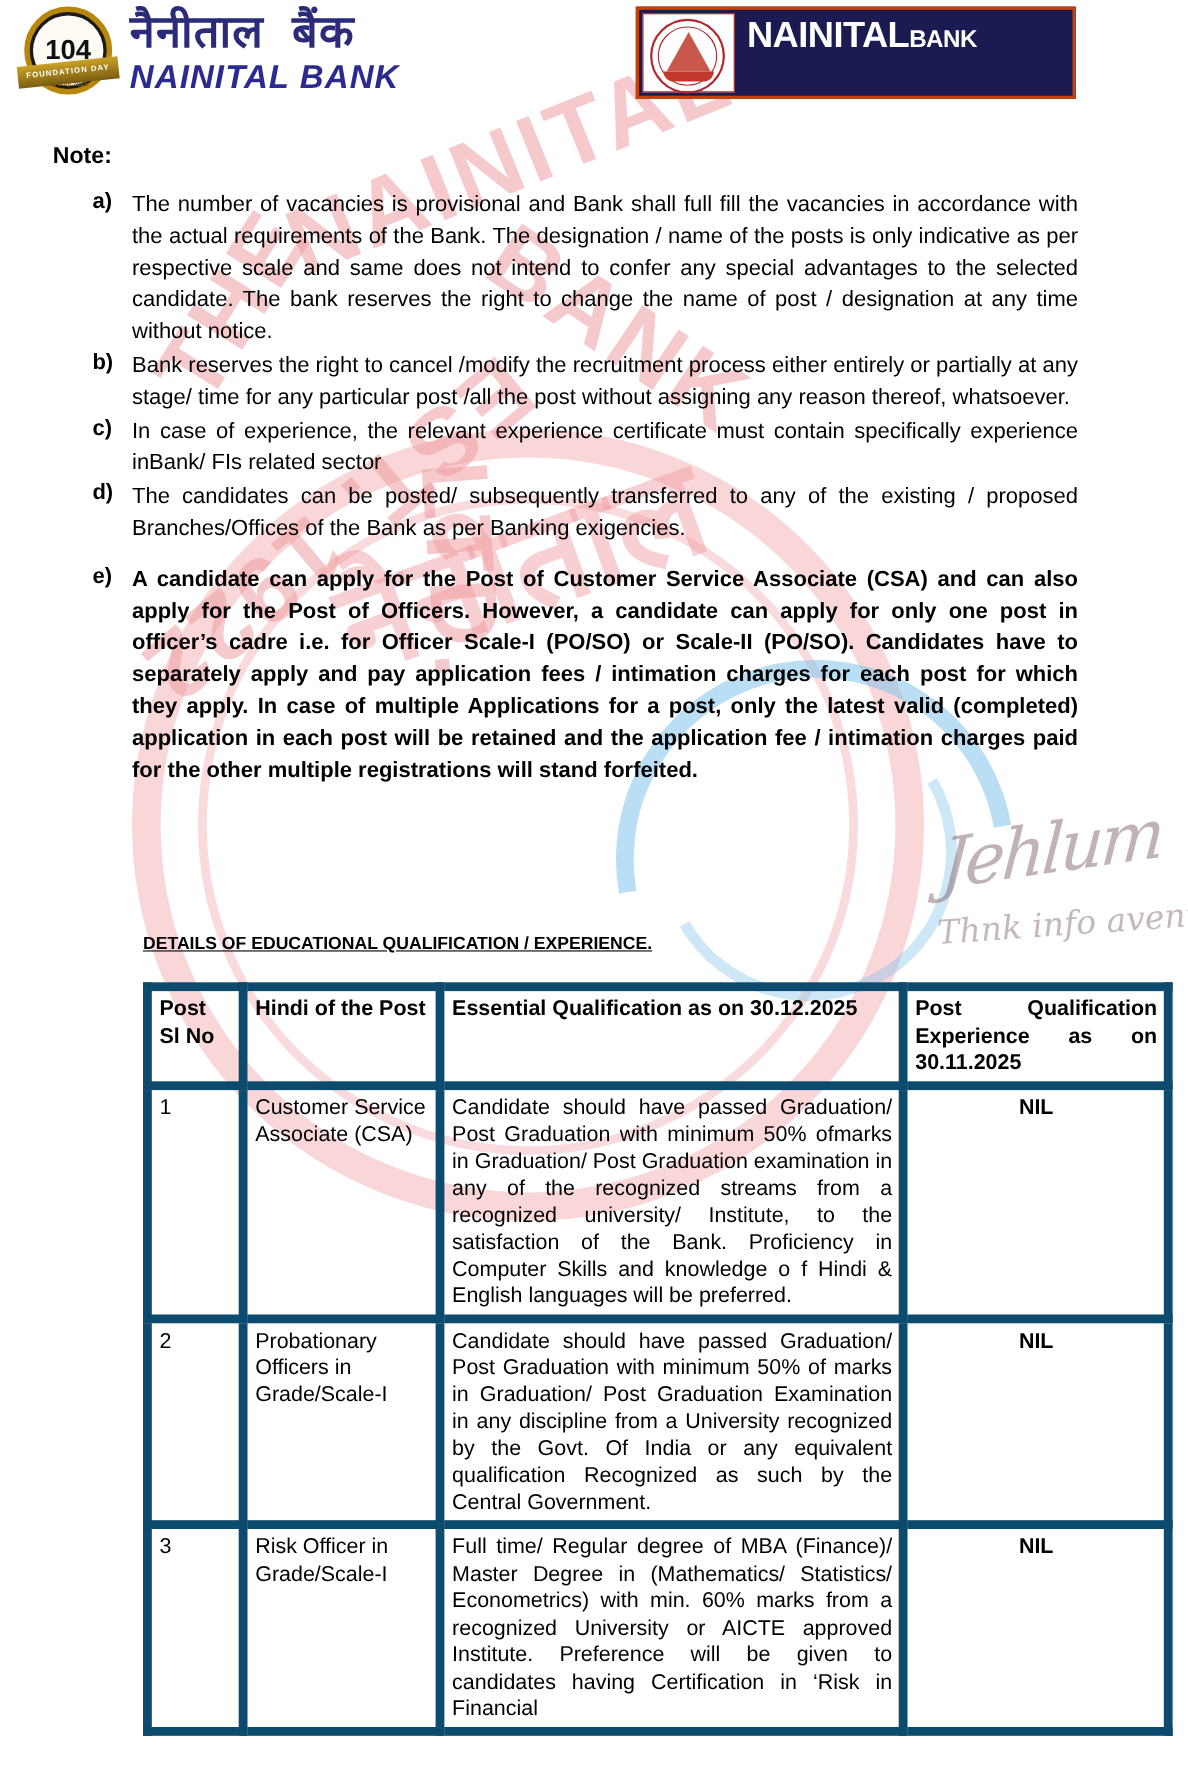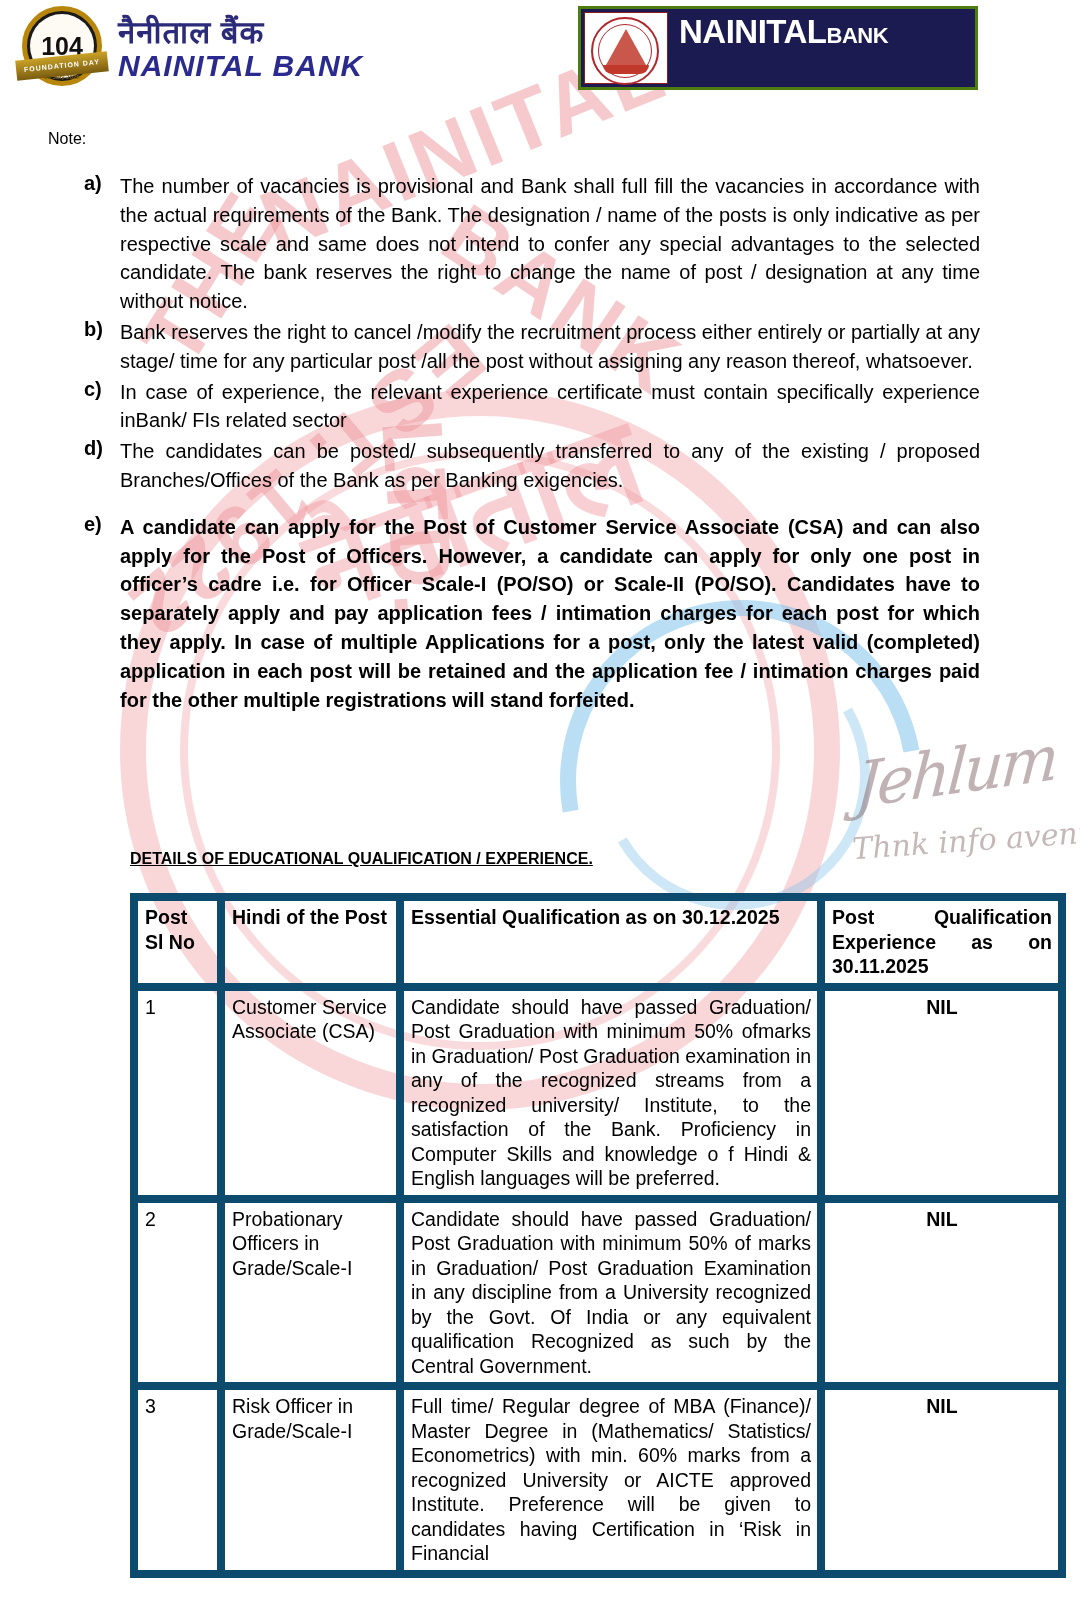--- a/index.html
+++ b/index.html
@@ -175,43 +175,43 @@
   .badge-sub {
     position: absolute;
     left: 18px; top: 70px;
     width: 56px;
     text-align: center;
     font-size: 6px;
     color: #7a5c10;
     font-weight: bold;
   }
   .brand-hi {
-    font-family: Liberation Sans, sans-serif;
-    font-size: 31px;
+    font-family: Liberation Mono, monospace;
+    font-size: 41px;
     font-weight: bold;
     color: #2b2b7a;
     line-height: 1.05;
     letter-spacing: 1px;
   }
   .brand-en {
     font-size: 30px;
     font-weight: bold;
     font-style: italic;
     color: #2b2b8f;
     line-height: 1.05;
     letter-spacing: 1px;
   }
 
   .logo-right {
     position: absolute;
     left: 578px;
     top: 6px;
     width: 400px;
     height: 84px;
-    border: 3px solid #4d7c0f;
+    border: 3px solid #c2410c;
     box-sizing: border-box;
     background: #1b1b52;
     display: flex;
     align-items: stretch;
   }
   .seal-box {
     width: 84px;
     margin: 3px;
     background: #fff;
     border: 1px solid #8a1c20;
@@ -274,22 +274,22 @@
   
   .content {
     position: relative;
     z-index: 3;
     padding: 0;
   }
   .note-title {
     position: absolute;
     left: 48px;
     top: 30px;
-    font-size: 16px;
-    font-weight: normal;
+    font-size: 21px;
+    font-weight: bold;
   }
   .list {
     position: absolute;
     left: 84px;
     top: 72px;
     width: 896px;
   }
   .li {
     display: flex;
     margin-bottom: 2px;

